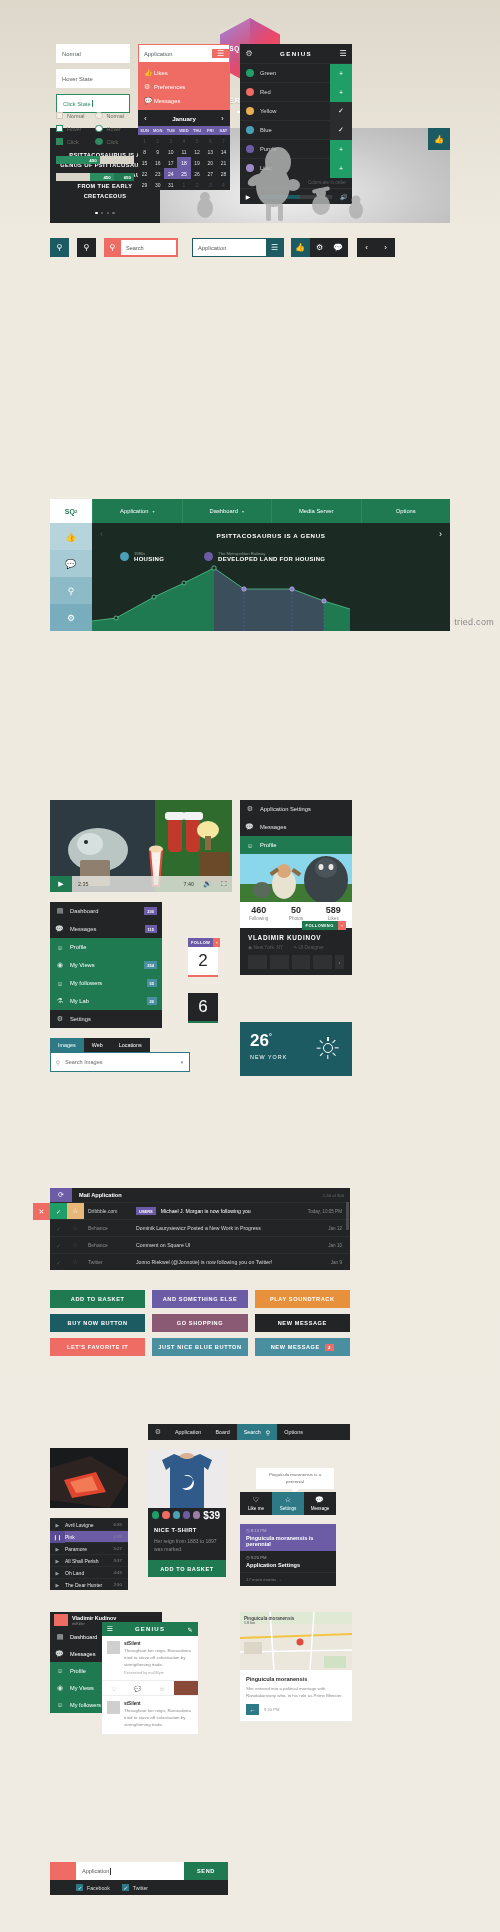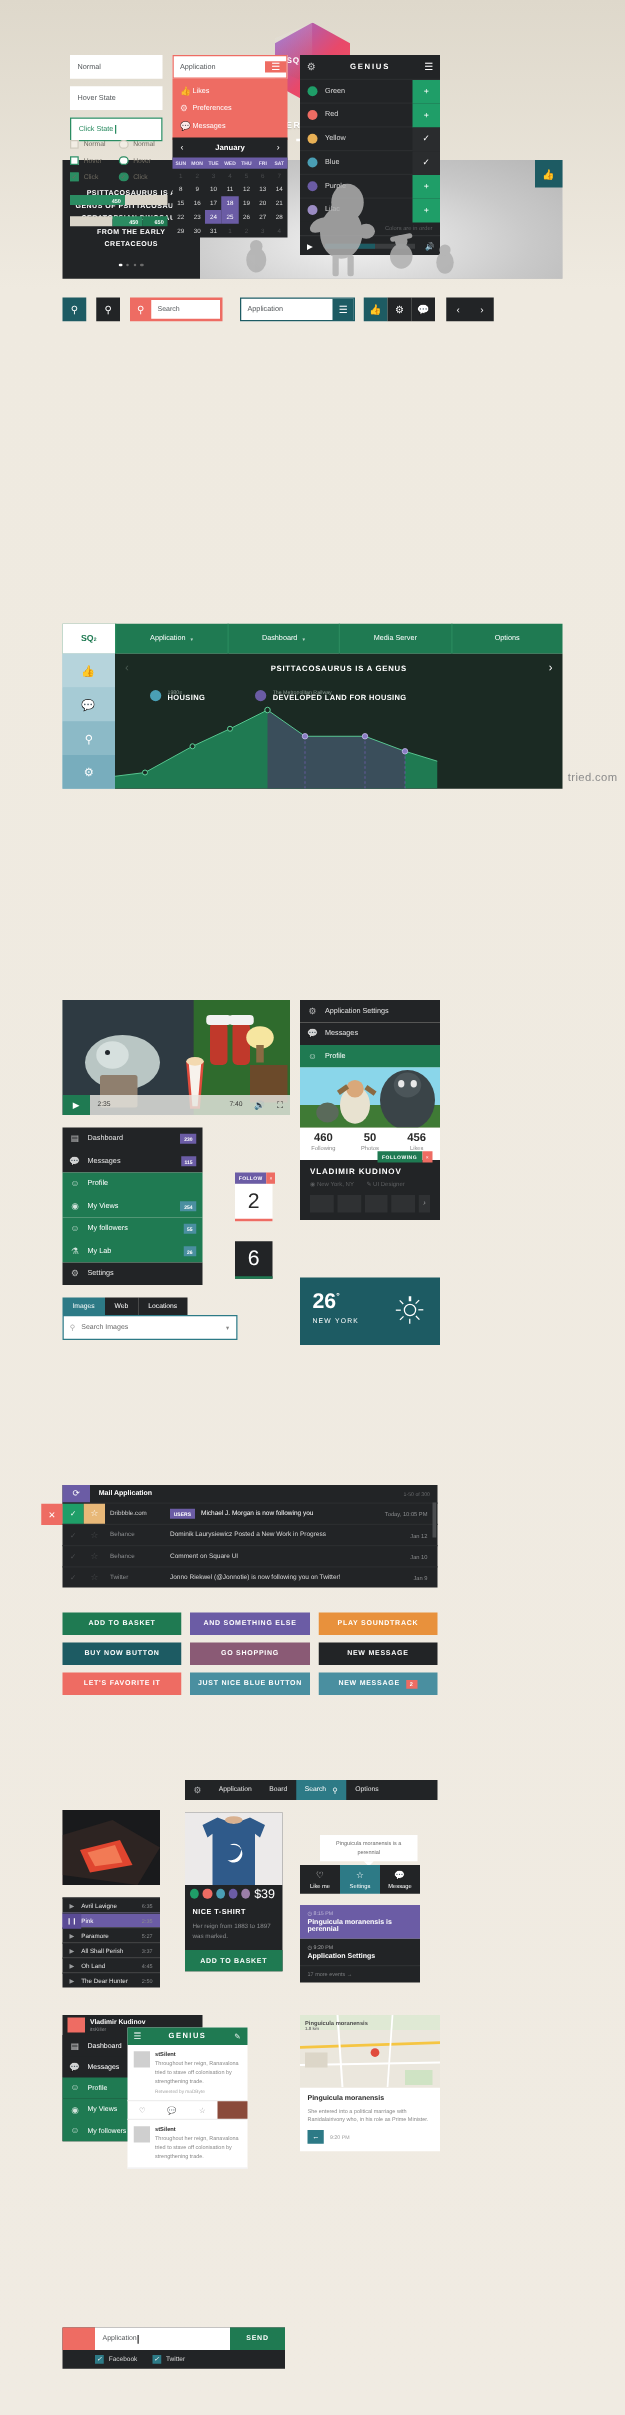--- a/index.html
+++ b/index.html
@@ -268,21 +268,21 @@
   .track .tn{flex:1;color:#e4e4e4;font-size:5px;}
   .track .tt{color:#8a8c8e;font-size:4.4px;padding-right:6px;}
   .track.on{background:#6b5ca5;}
   .track.on .tn{color:#fff;}
   .track.on .pi{background:#5a4b95;color:#fff;height:12px;display:flex;align-items:center;justify-content:center;}
 
   .shop{position:absolute;width:78px;background:#222426;}
   .shop .ph{height:58px;background:linear-gradient(180deg,#eceaea,#dcdada);position:relative;overflow:hidden;}
   .shop .sw{height:14px;display:flex;align-items:center;padding-left:4px;}
   .shop .sw i{width:8px;height:8px;border-radius:50%;margin-right:3px;display:block;}
-  .shop .pr{margin-left:auto;color:#fff;font-size:10px;font-weight:normal;padding-right:6px;}
+  .shop .pr{margin-left:auto;color:#fff;font-size:10px;font-weight:bold;padding-right:6px;}
   .shop .nm2{color:#fff;font-size:5.8px;font-weight:bold;padding:5px 6px 0;letter-spacing:.4px;}
   .shop .ds{color:#8a8c8e;font-size:5px;padding:4px 6px 7px;line-height:1.6;}
   .shop .atb{height:17px;background:#1f7a52;color:#fff;display:flex;align-items:center;
       justify-content:center;font-size:5.6px;font-weight:bold;letter-spacing:.6px;}
 
   .navbar2{position:absolute;height:16px;background:#222426;display:flex;align-items:center;}
   .navbar2 .g{width:20px;text-align:center;color:#b9bbbd;font-size:7px;}
   .navbar2 .n{padding:0 7px;color:#e4e4e4;font-size:5.4px;height:16px;display:flex;align-items:center;}
   .navbar2 .n.on{background:#2d7a86;color:#fff;}
   .navbar2 .n .si{margin-left:5px;font-size:6px;}
@@ -723,21 +723,21 @@
     <div class="stats">
       <div>
           <b>460</b>
           <s>Following</s>
         </div>
       <div>
           <b>50</b>
           <s>Photos</s>
         </div>
       <div>
-          <b>456</b>
+          <b>589</b>
           <s>Likes</s>
         </div>
     </div>
     <div class="prof">
       <div class="follow">
         <div class="f1">FOLLOWING</div>
         <div class="f2">×</div>
       </div>
       <div class="nm">VLADIMIR KUDINOV</div>
       <div class="meta">

